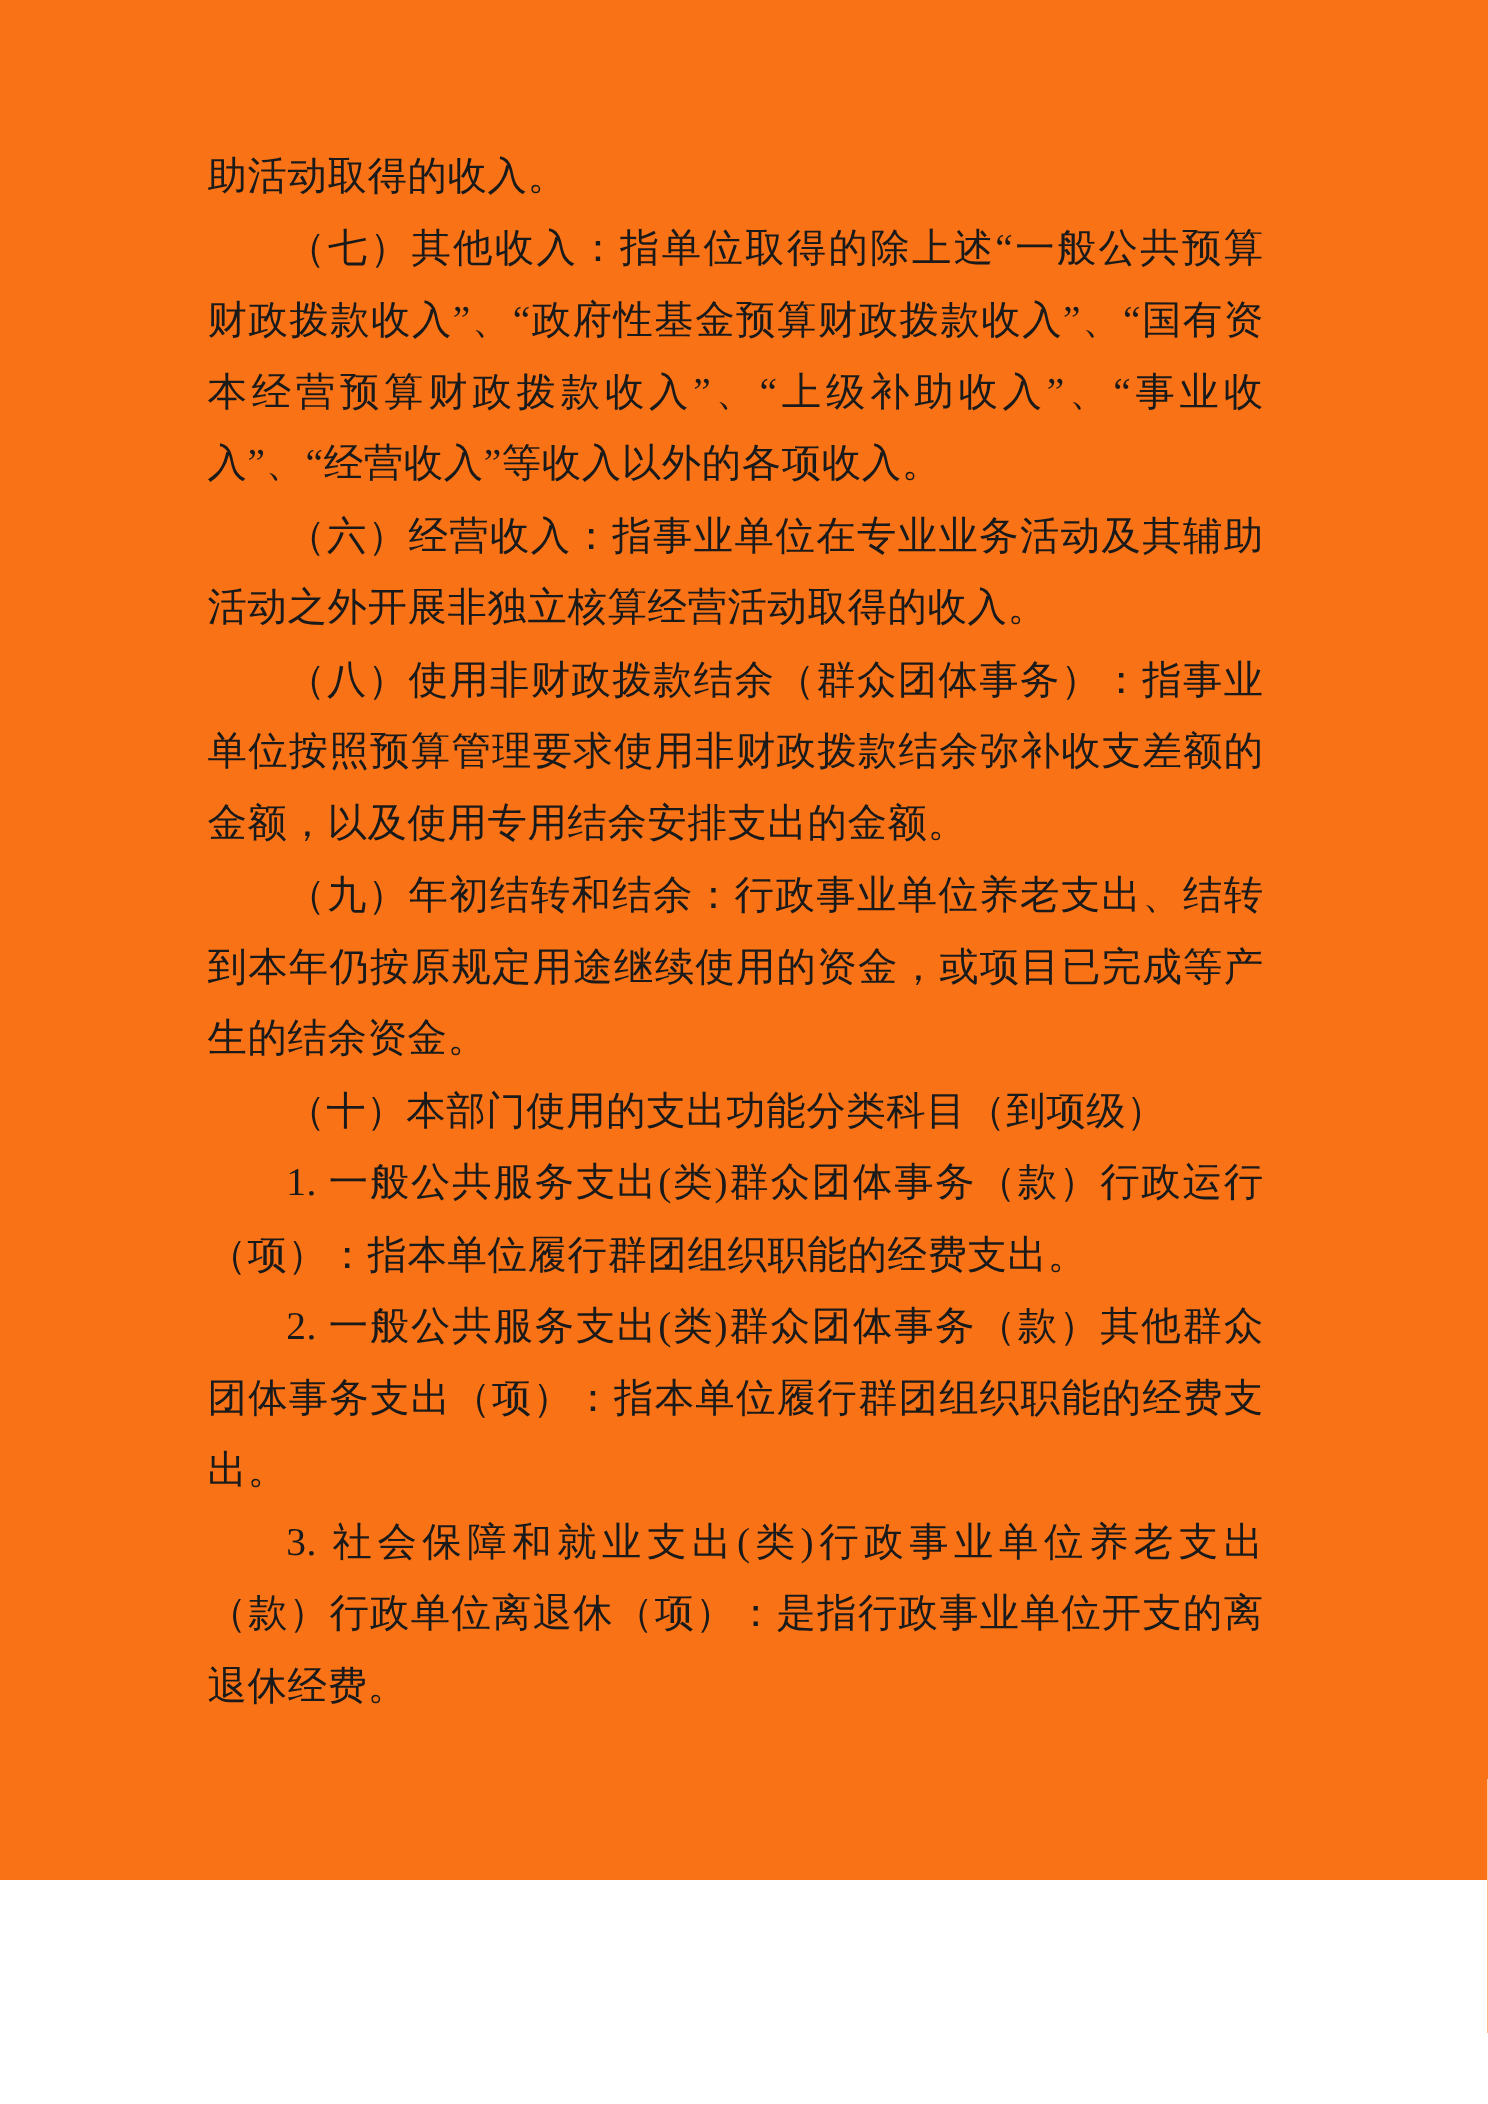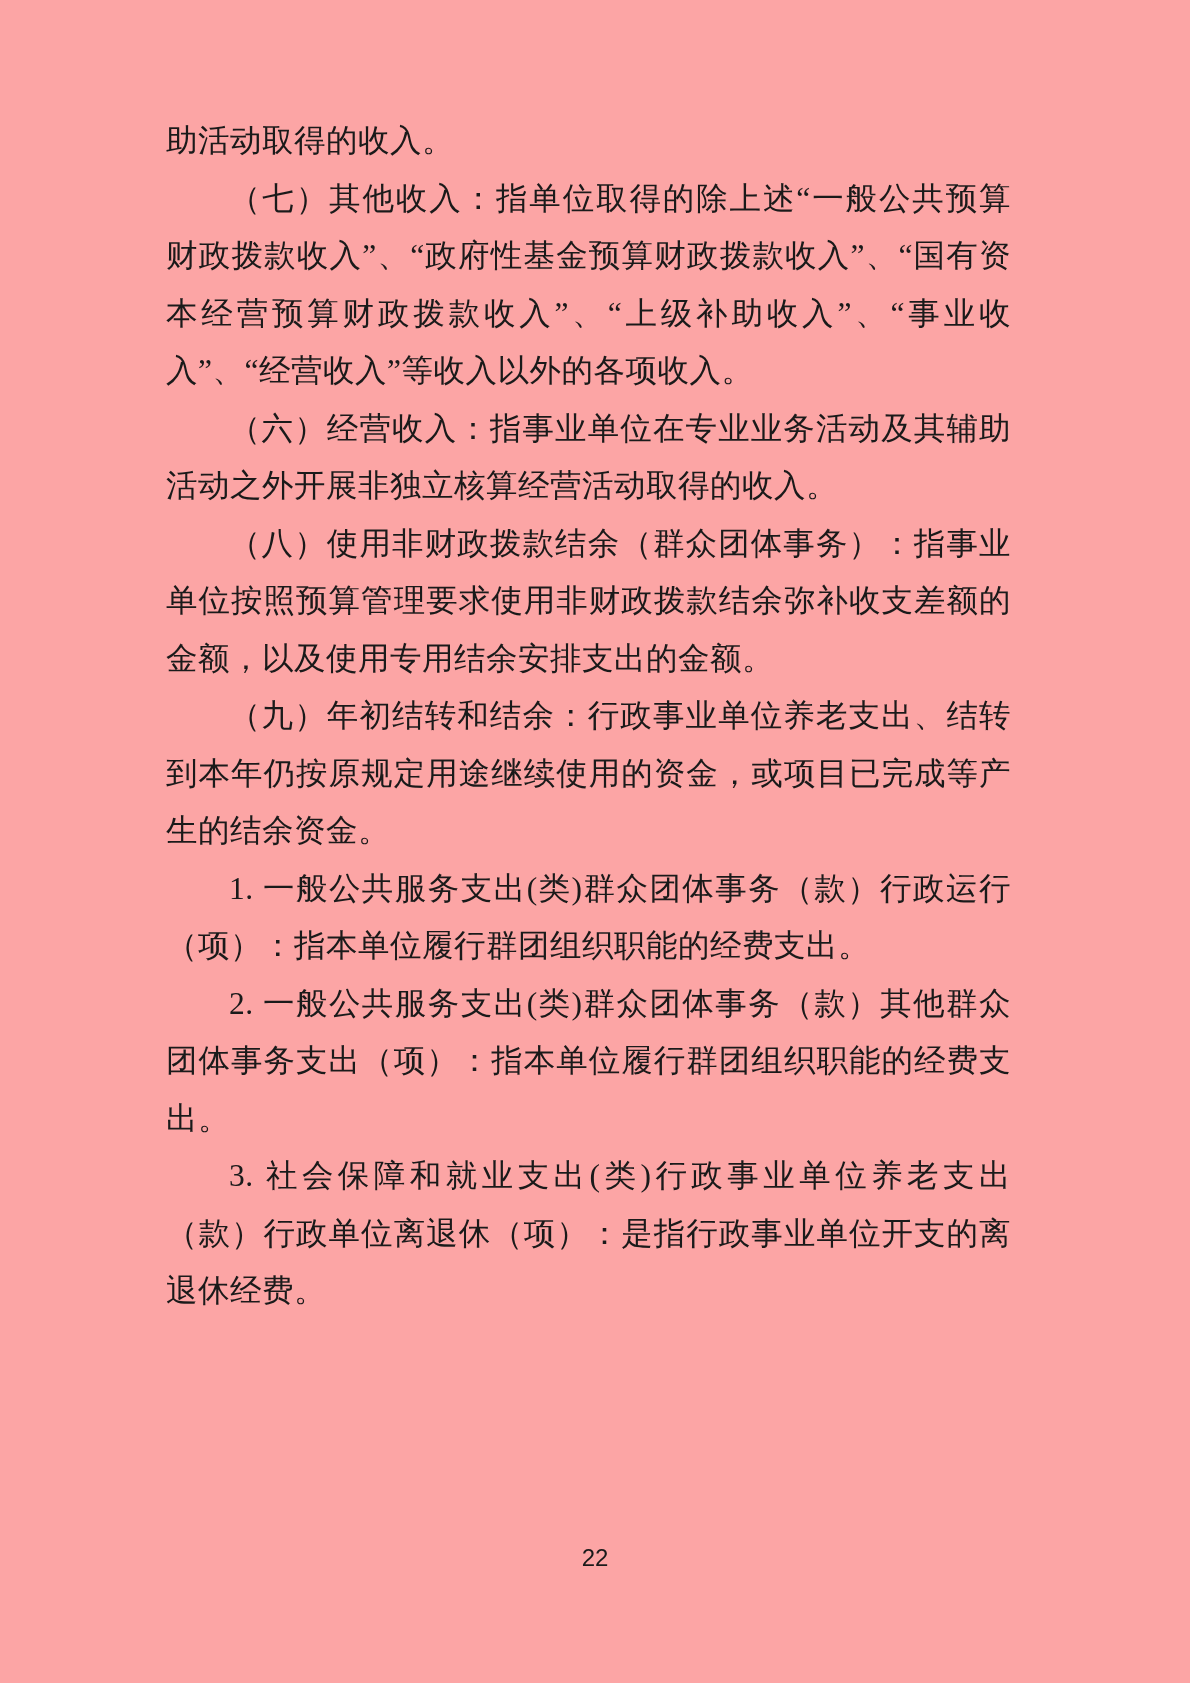--- a/index.html
+++ b/index.html
@@ -3,22 +3,22 @@
 <meta charset="utf-8">
 <style>
   html, body {
     margin: 0;
     padding: 0;
     background: #ffffff;
   }
   .page {
     position: relative;
     width: 1190px;
-    height: 1683px;
-    background: #fca5a5;
+    height: 1504px;
+    background: #f97316;
     overflow: hidden;
     font-family: "Liberation Serif", "DejaVu Serif", serif;
   }
   .doc-body {
     position: absolute;
     left: 166px;
     top: 112px;
     width: 845px;
     color: #1a1a1a;
     font-size: 31.5px;
@@ -53,20 +53,21 @@
 
 <div class="page">
 
   <div class="doc-body">
 
   <p>助活动取得的收入。</p>
       <p class="indent">（七）其他收入：指单位取得的除上述“一般公共预算财政拨款收入”、“政府性基金预算财政拨款收入”、“国有资本经营预算财政拨款收入”、“上级补助收入”、“事业收入”、“经营收入”等收入以外的各项收入。</p>
       <p class="indent">（六）经营收入：指事业单位在专业业务活动及其辅助活动之外开展非独立核算经营活动取得的收入。</p>
       <p class="indent">（八）使用非财政拨款结余（群众团体事务）：指事业单位按照预算管理要求使用非财政拨款结余弥补收支差额的金额，以及使用专用结余安排支出的金额。</p>
       <p class="indent">（九）年初结转和结余：行政事业单位养老支出、结转到本年仍按原规定用途继续使用的资金，或项目已完成等产生的结余资金。</p>
+      <p class="indent">（十）本部门使用的支出功能分类科目（到项级）</p>
       <p class="indent">1. 一般公共服务支出(类)群众团体事务（款）行政运行（项）：指本单位履行群团组织职能的经费支出。</p>
       <p class="indent">2. 一般公共服务支出(类)群众团体事务（款）其他群众团体事务支出（项）：指本单位履行群团组织职能的经费支出。</p>
       <p class="indent">3. 社会保障和就业支出(类)行政事业单位养老支出（款）行政单位离退休（项）：是指行政事业单位开支的离退休经费。</p>
     </div>
 
   <div class="page-footer">
     <span class="page-number">22</span>
   </div>
 
 </div>

